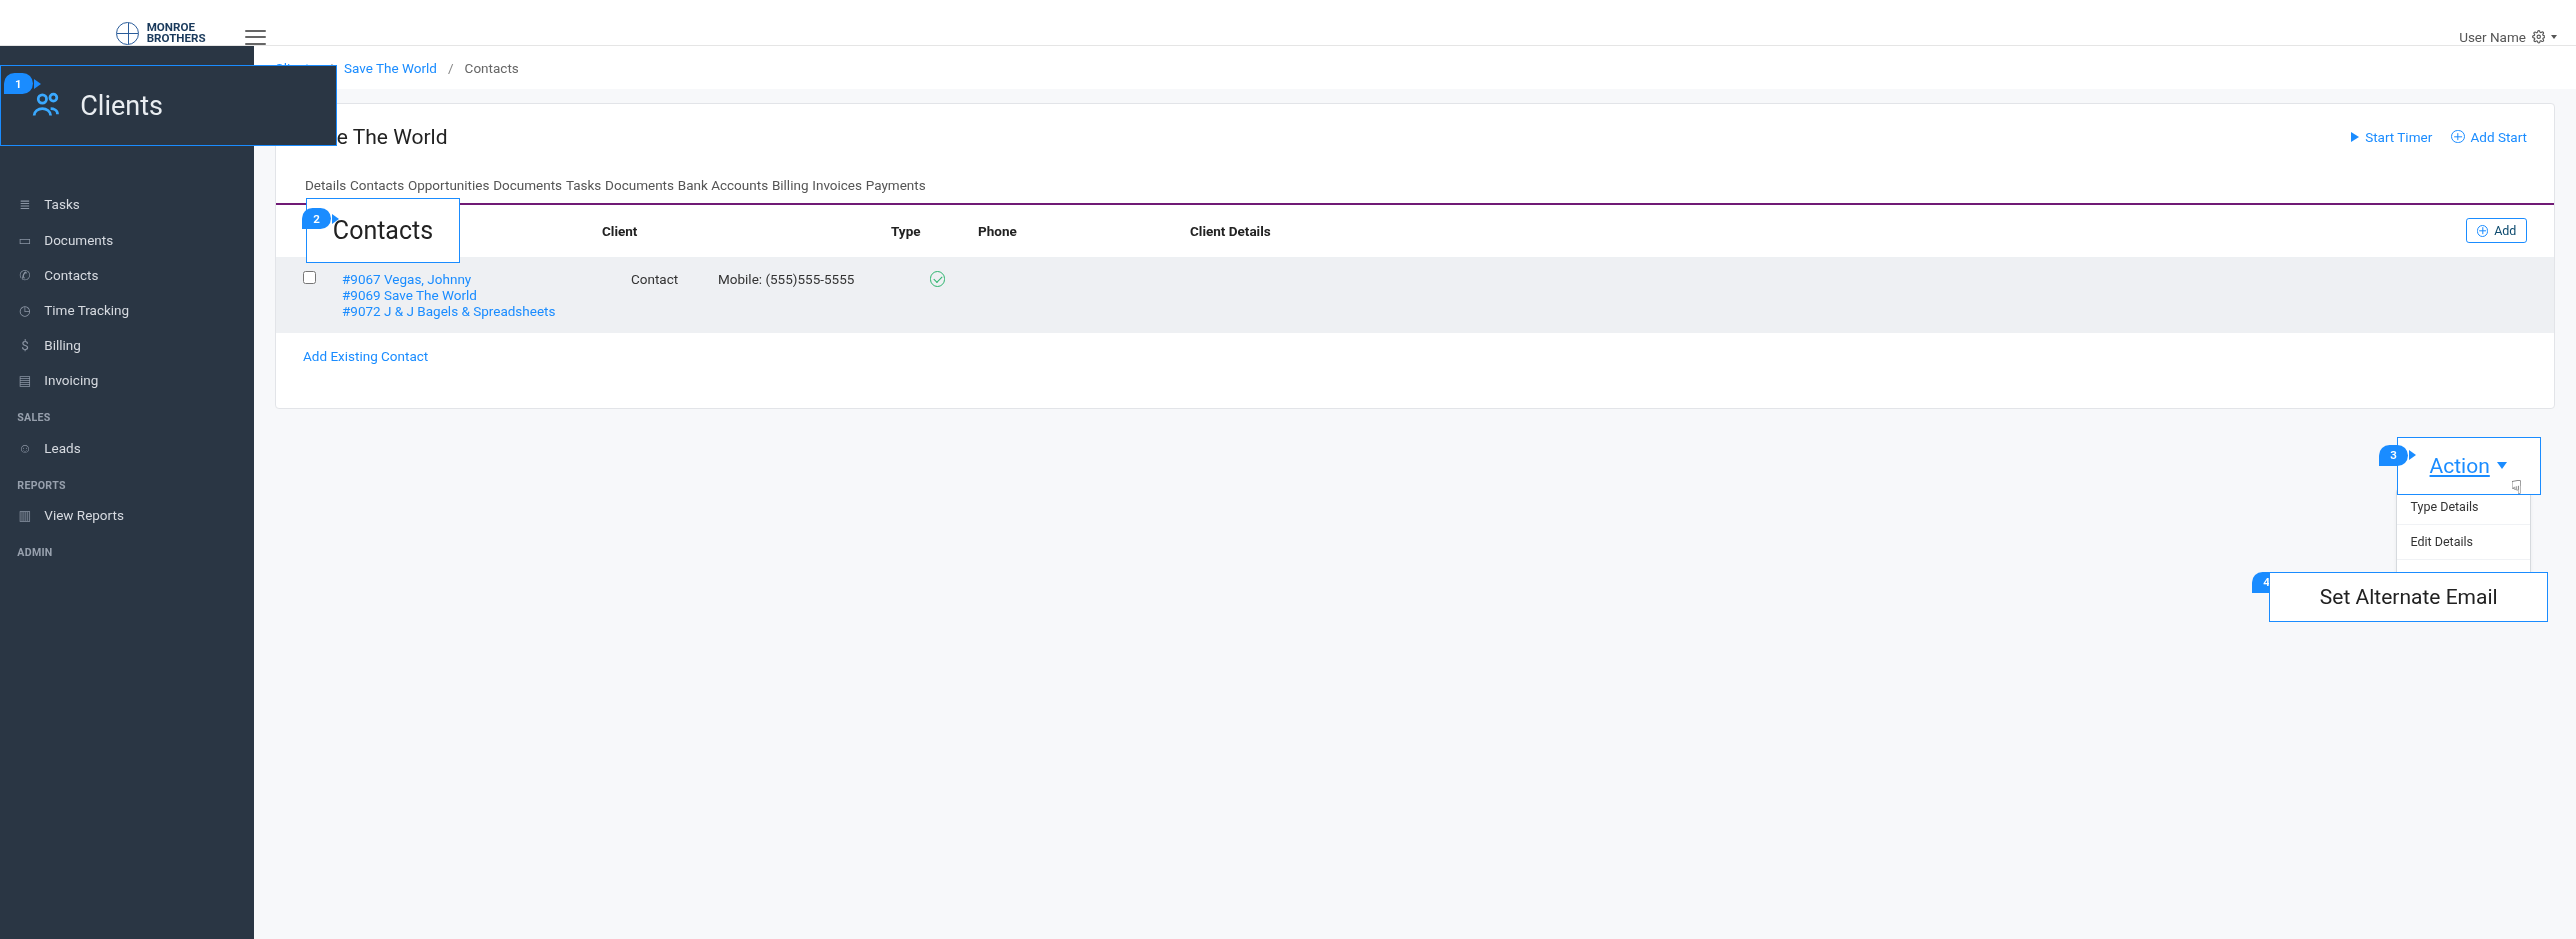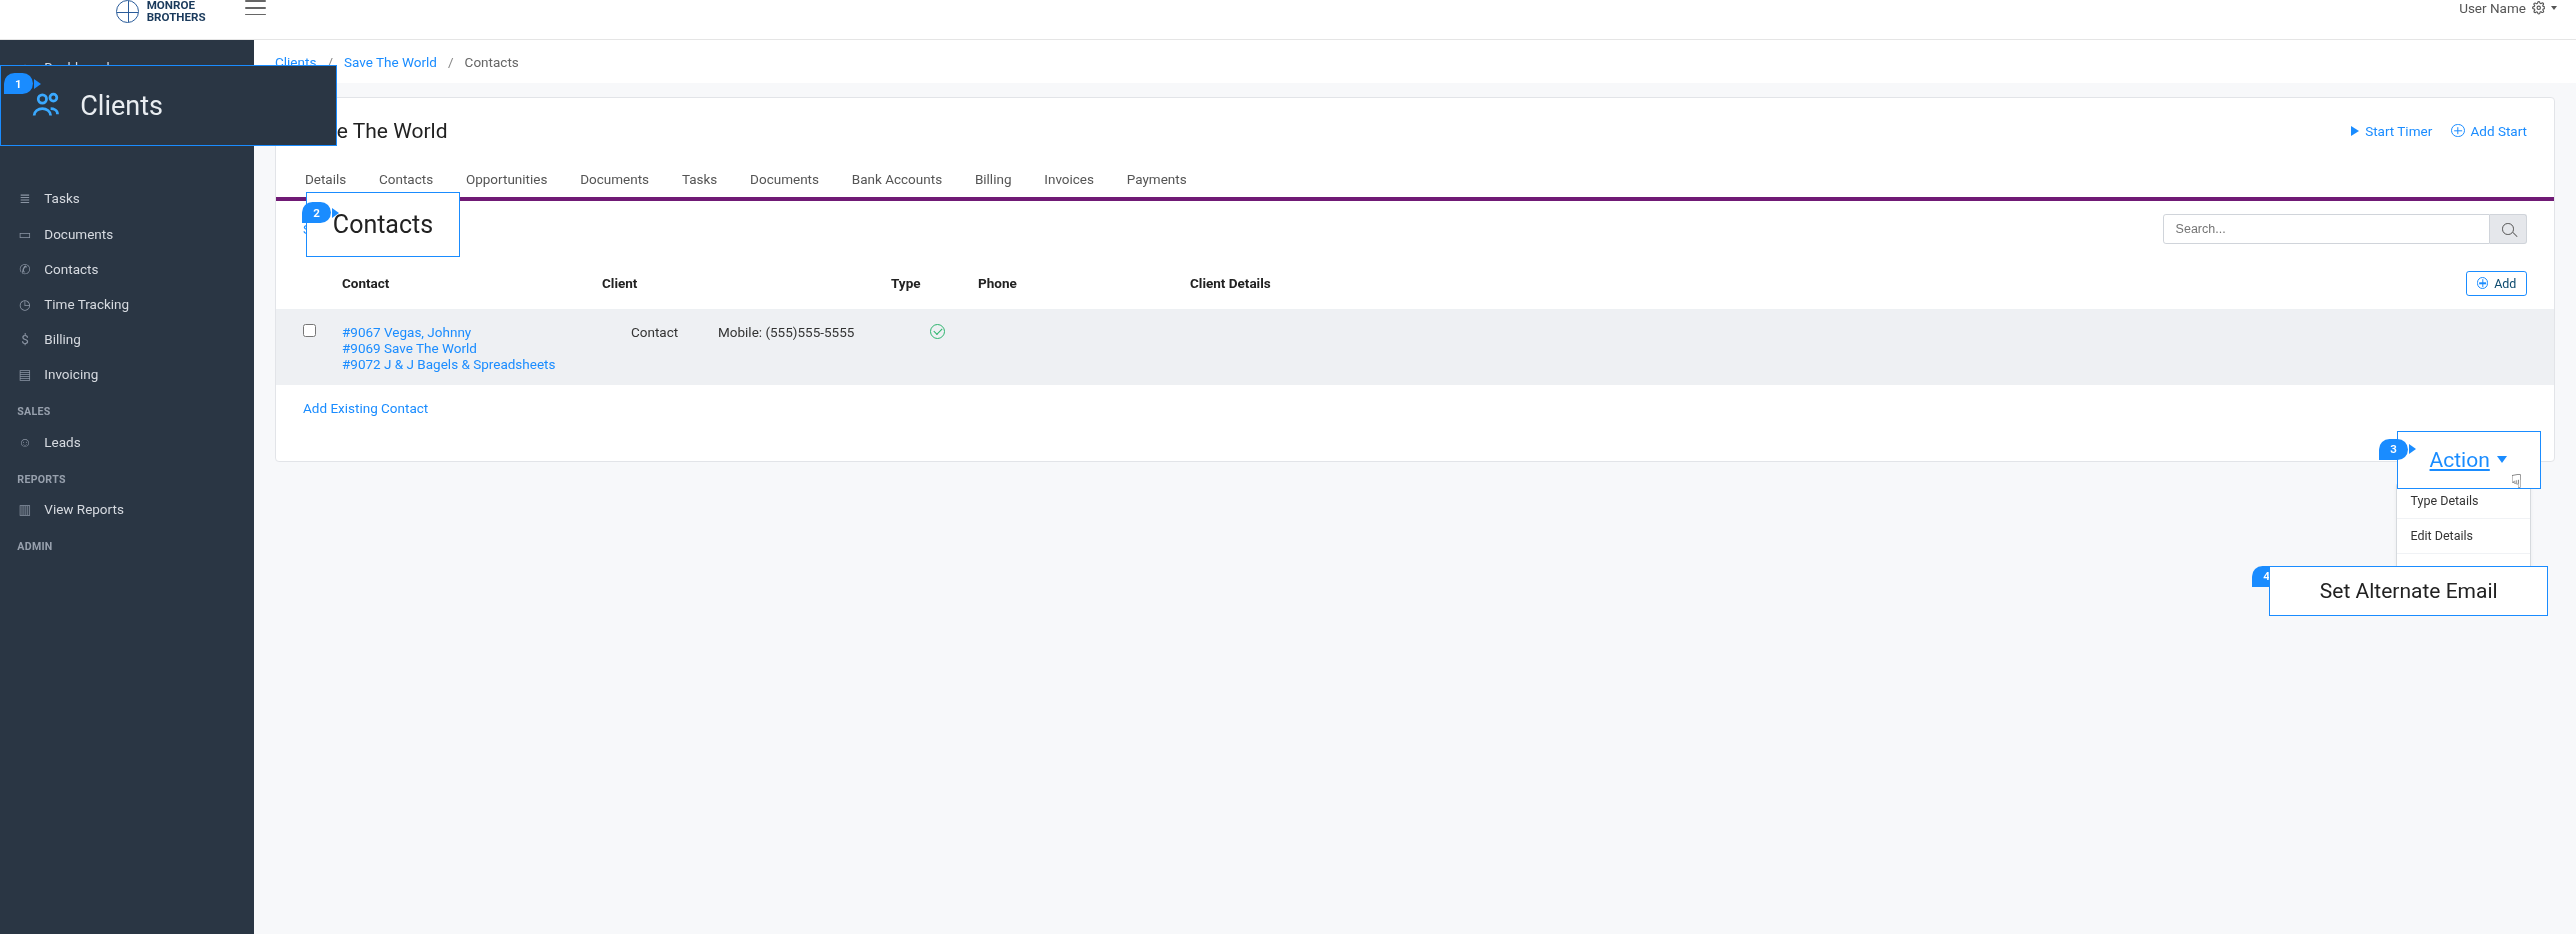--- a/index.html
+++ b/index.html
@@ -1,19 +1,19 @@
 <!DOCTYPE html>
 <html><head>
 <meta charset="utf-8">
 <style>
   * { box-sizing: border-box; margin: 0; padding: 0; }
   body { font-family: -apple-system, BlinkMacSystemFont, "Segoe UI", Roboto, sans-serif; font-size: 13.5px; color: #333; background: #fff; width: 2576px; height: 940px; transform-origin: top left; }
 
   
-  .topbar { height: 40px; display: flex; align-items: flex-start; padding: 0 19px 0 116px; border-bottom: 1px solid #e5e5e5; }
+  .topbar { height: 46px; display: flex; align-items: flex-end; padding: 0 19px 0 116px; border-bottom: 1px solid #e5e5e5; }
   .logo { display: flex; align-items: center; gap: 7.7px; font-weight: 700; font-size: 11.6px; color: #1a3a5c; line-height: 1; }
   .logo-icon { width: 23px; height: 23px; border-radius: 50%; border: 1.9px solid #2a5c9a; position: relative; display:flex; align-items:center; justify-content:center;}
   .logo-icon::before { content:""; position:absolute; width:100%; height:1px; background:#2a5c9a; top:50%;}
   .logo-icon::after { content:""; position:absolute; height:100%; width:1px; background:#2a5c9a; left:50%;}
   .hamburger { margin-left: 39px; width: 21px; height: 15.4px; display:flex; flex-direction:column; justify-content:space-between; cursor:pointer;}
   .hamburger span{height:1.9px;background:#666;border-radius:1px;}
   .topbar-spacer { flex: 1; }
   .user-menu { display: flex; align-items: center; gap: 5.8px; color: #555; cursor:pointer; font-size:13.5px;}
   .gear-icon { width:13.5px; height:13.5px; }
   .caret-down { width:0;height:0;border-left:3.9px solid transparent;border-right:3.9px solid transparent;border-top:4.8px solid #555;}
@@ -47,21 +47,21 @@
   .panel { margin: 13.5px 21px; background:#fff; border:1px solid #e2e4e8; border-radius:3.9px; padding-bottom:29px; position:relative;}
   .panel-header { display:flex; align-items:center; padding:21px 27px 9.6px;}
   .panel-title { font-size:21px; font-weight:400; color:#222;}
   .panel-actions { margin-left:auto; display:flex; gap:19px;}
   .link-action { color:#1a8cff; display:flex; align-items:center; gap:5.8px; cursor:pointer; font-size:13.5px;}
   .play-icon{width:0;height:0;border-top:5.8px solid transparent;border-bottom:5.8px solid transparent;border-left:8.7px solid #1a8cff;}
   .plus-circle{width:13.5px;height:13.5px;border:1.4px solid #1a8cff;border-radius:50%;position:relative;}
   .plus-circle::before{content:"";position:absolute;left:50%;top:50%;width:7.7px;height:1.4px;background:#1a8cff;transform:translate(-50%,-50%);}
   .plus-circle::after{content:"";position:absolute;left:50%;top:50%;height:7.7px;width:1.4px;background:#1a8cff;transform:translate(-50%,-50%);}
 
-  .tabs { display:flex; gap:29px; padding: 9.6px 27px 0; border-bottom:4px solid #701a75; position:relative;}
+  .tabs { display:flex; padding: 9.6px 27px 0; border-bottom:2px solid #701a75; position:relative;}
   .tab { padding:9.6px 1.9px; color:#555; cursor:pointer; font-size:13.5px;}
 
   
   .callout-2 { position:absolute; left:308px; top:164px; width:154px; height:65px; background:#fff; border:1.9px solid #1a8cff; display:flex;align-items:center;justify-content:center; z-index:15;}
   .callout-2 .txt{ font-size:25px; color:#222; }
   .badge-2{left:304px; top:175px;}
 
   .toolbar { display:flex; align-items:center; padding:13.5px 27px;}
   .search-criteria { color:#1a8cff; display:flex; align-items:center; gap:5.8px; cursor:pointer;}
   .toolbar-spacer{flex:1;}
@@ -213,33 +213,20 @@
         <div class="tab">Opportunities</div>
         <div class="tab">Documents</div>
         <div class="tab">Tasks</div>
         <div class="tab">Documents</div>
         <div class="tab">Bank Accounts</div>
         <div class="tab">Billing</div>
         <div class="tab">Invoices</div>
         <div class="tab">Payments</div>
       </div>
 
-      <div class="toolbar">
-        <div class="search-criteria">
-          <span>Search Criteria</span>
-          <span class="caret-down"></span>
-        </div>
-        <div class="toolbar-spacer"></div>
-        <div class="search-box">
-          <input class="search-input" placeholder="Search..." style="">
-          <div class="search-btn">
-            <span class="mag-icon"></span>
-          </div>
-        </div>
-      </div>
 
       <div class="list-header">
         <div class="col-check"></div>
         <div class="col-contact">Contact</div>
         <div class="col-client">Client</div>
         <div class="col-type">Type</div>
         <div class="col-phone">Phone</div>
         <div class="col-portal">Client Details</div>
         <div class="col-act">
           <span class="add-btn">

